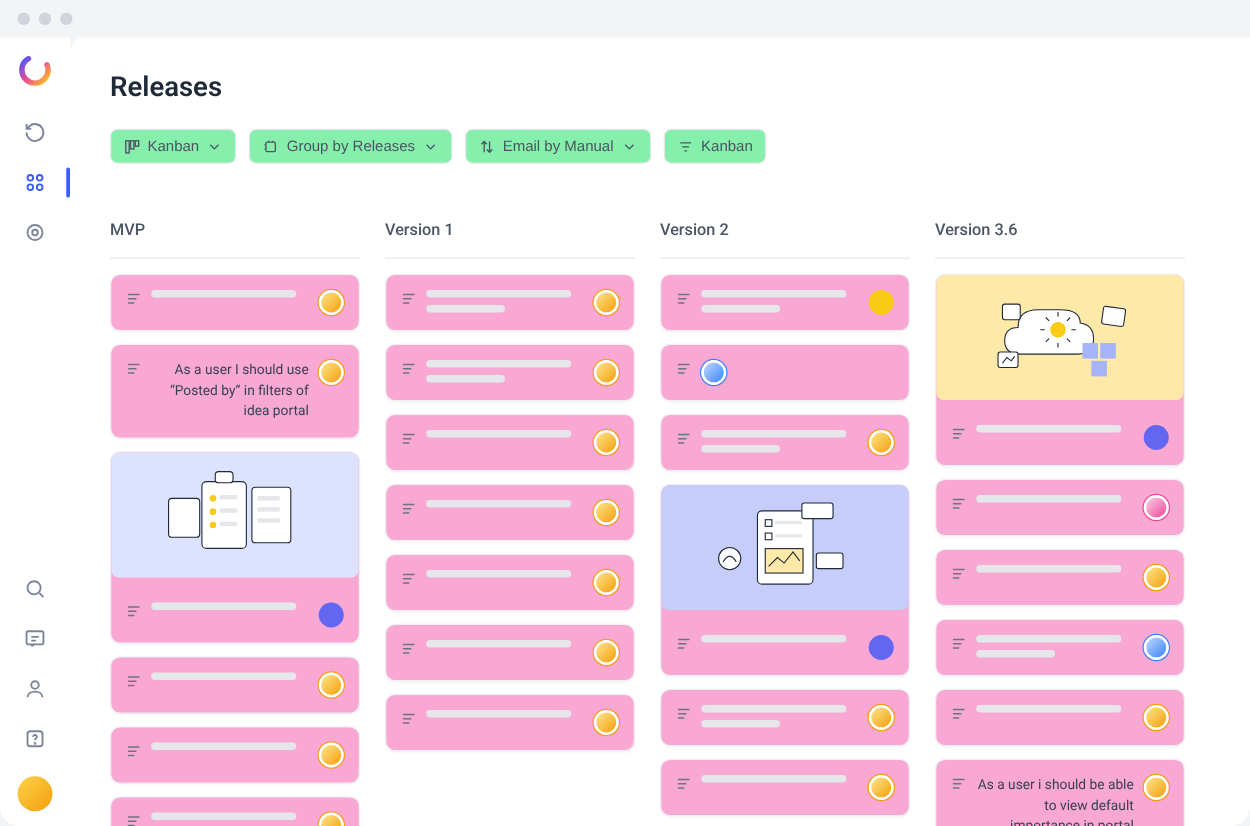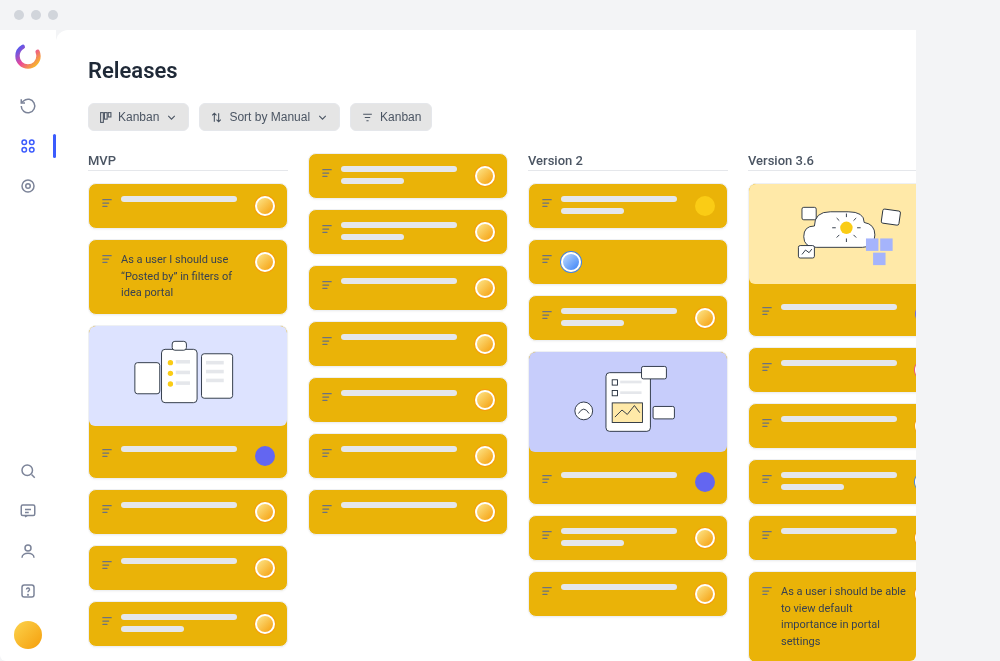--- a/index.html
+++ b/index.html
@@ -1,37 +1,37 @@
 <!DOCTYPE html>
 <html><head>
 <meta charset="utf-8">
 <style>
 * { box-sizing: border-box; margin: 0; padding: 0; }
 body { font-family: -apple-system, BlinkMacSystemFont, "Segoe UI", Roboto, sans-serif; background: #f3f4f6; overflow: hidden; }
-.window { width: 916px; height: 661px; background: #f3f4f6; border-radius: 6px; overflow: hidden; position: relative; }
+.window { width: 1000px; height: 661px; background: #f3f4f6; border-radius: 16px; overflow: hidden; position: relative; }
 .titlebar { height: 30px; padding: 10px 14px; display: flex; gap: 7px; align-items: center; }
 .dot { width: 10px; height: 10px; border-radius: 50%; background: #d1d5db; }
 .app { position: absolute; top: 30px; left: 0; right: 0; bottom: 0; display: flex; }
 .sidebar { width: 56px; background: #fff; display: flex; flex-direction: column; align-items: center; padding-top: 12px; }
 .logo { width: 28px; height: 28px; margin-bottom: 18px; }
 .nav-icon { width: 36px; height: 36px; display: flex; align-items: center; justify-content: center; margin-bottom: 4px; border-radius: 8px; color: #7c8499; cursor: pointer; position: relative; }
 .nav-icon.active { color: #3b5bfd; }
 .nav-icon.active::after { content: ""; position: absolute; right: -10px; top: 6px; bottom: 6px; width: 3px; background: #3b5bfd; border-radius: 2px; }
 .sidebar-bottom { margin-top: auto; display: flex; flex-direction: column; align-items: center; padding-bottom: 12px; }
 .avatar-sm { width: 28px; height: 28px; border-radius: 50%; background: linear-gradient(135deg,#fcd34d,#f59e0b); margin-top: 8px; }
 .main { flex: 1; background: #fff; border-top-left-radius: 12px; padding: 28px 0 0 32px; overflow: hidden; display: flex; flex-direction: column; }
 h1 { font-size: 22px; font-weight: 600; color: #1f2937; margin-bottom: 20px; }
 .toolbar { display: flex; gap: 10px; margin-bottom: 22px; }
-.btn { display: flex; align-items: center; gap: 6px; padding: 6px 10px; border: 1px solid #e5e7eb; border-radius: 6px; background: #e5e5e5; font-size: 12px; color: #4b5563; cursor: pointer; }
+.btn { display: flex; align-items: center; gap: 6px; padding: 6px 10px; border: 1px solid #e5e7eb; border-radius: 6px; background: #86efac; font-size: 12px; color: #4b5563; cursor: pointer; }
 .btn svg { width: 13px; height: 13px; }
 .board { display: flex; gap: 20px; overflow: hidden; flex: 1; }
 .col { width: 200px; flex-shrink: 0; }
-.col-title { font-size: 13px; font-weight: 500; color: #4b5563; padding-bottom: 2px; border-bottom: 1px solid #e5e7eb; margin-bottom: 12px; }
+.col-title { font-size: 13px; font-weight: 500; color: #4b5563; padding-bottom: 14px; border-bottom: 1px solid #e5e7eb; margin-bottom: 12px; margin-top: 24px; }
 .cards { display: flex; flex-direction: column; gap: 10px; }
-.card { background: #eab308; border: 1px solid #eef0f3; border-radius: 8px; box-shadow: 0 1px 2px rgba(0,0,0,0.04); padding: 12px; position: relative; }
+.card { background: #f9a8d4; border: 1px solid #eef0f3; border-radius: 8px; box-shadow: 0 1px 2px rgba(0,0,0,0.04); padding: 12px; position: relative; text-align: right; }
 .card-simple { display: flex; align-items: flex-start; gap: 8px; }
 .card-simple.two-line { align-items: flex-start; }
 .list-icon { width: 12px; height: 10px; flex-shrink: 0; margin-top: 2px; }
 .lines { flex: 1; display: flex; flex-direction: column; gap: 6px; }
 .line { height: 6px; background: #e5e7eb; border-radius: 3px; }
 .line.short { width: 50%; }
 .line.long { width: 92%; }
 .card-text { font-size: 11px; line-height: 1.5; color: #374151; flex: 1; }
 .av { width: 20px; height: 20px; border-radius: 50%; flex-shrink: 0; border: 2px solid #fff; box-shadow: 0 0 0 1px #e5e7eb; }
 .av.yellow { background: linear-gradient(135deg,#fde68a,#f59e0b); box-shadow: 0 0 0 1px #f59e0b; }
@@ -130,23 +130,33 @@
               <rect x="10" y="3" width="5" height="12"></rect>
               <rect x="17" y="3" width="5" height="8"></rect>
             </svg>
           <span>Kanban</span>
           <svg viewBox="0 0 24 24" fill="none" stroke="currentColor" stroke-width="2">
               <path d="m6 9 6 6 6-6"></path>
             </svg>
         </button>
         <button class="btn">
           <svg viewBox="0 0 24 24" fill="none" stroke="currentColor" stroke-width="2">
+              <rect x="5" y="5" width="14" height="14" rx="2"></rect>
+              <path d="M9 3v2M15 3v2M3 9h2M3 15h2"></path>
+            </svg>
+          <span>Group by Releases</span>
+          <svg viewBox="0 0 24 24" fill="none" stroke="currentColor" stroke-width="2">
+              <path d="m6 9 6 6 6-6"></path>
+            </svg>
+        </button>
+        <button class="btn">
+          <svg viewBox="0 0 24 24" fill="none" stroke="currentColor" stroke-width="2">
               <path d="M8 20V4M4 8l4-4 4 4M16 4v16m4-4-4 4-4-4"></path>
             </svg>
-          <span>Sort by Manual</span>
+          <span>Email by Manual</span>
           <svg viewBox="0 0 24 24" fill="none" stroke="currentColor" stroke-width="2">
               <path d="m6 9 6 6 6-6"></path>
             </svg>
         </button>
         <button class="btn">
           <svg viewBox="0 0 24 24" fill="none" stroke="currentColor" stroke-width="2">
               <path d="M4 6h16M7 12h10M10 18h4"></path>
             </svg>
           <span>Kanban</span>
         </button>
@@ -234,20 +244,21 @@
                   <div class="lines">
                     <div class="line long"></div>
                     <div class="line short"></div>
                   </div>
                   <div class="av yellow"></div>
                 </div>
               </div>
             </div>
           </div>
           <div class="col">
+            <div class="col-title">Version 1</div>
             <div class="cards">
               <div class="card">
                 <div class="card-simple two-line">
                   <svg class="list-icon" viewBox="0 0 14 12" fill="none" stroke="#6b7280" stroke-width="1.5" stroke-linecap="round">
                     <path d="M2 2h10M2 6h7M2 10h5"></path>
                   </svg>
                   <div class="lines">
                     <div class="line long"></div>
                     <div class="line short"></div>
                   </div>

